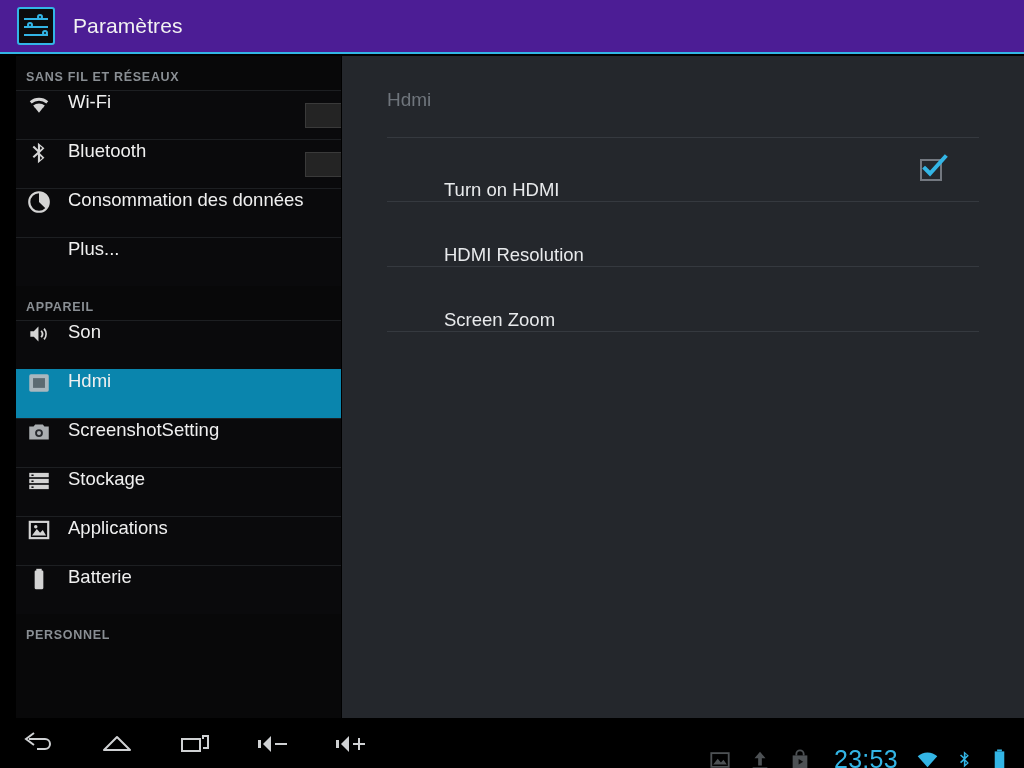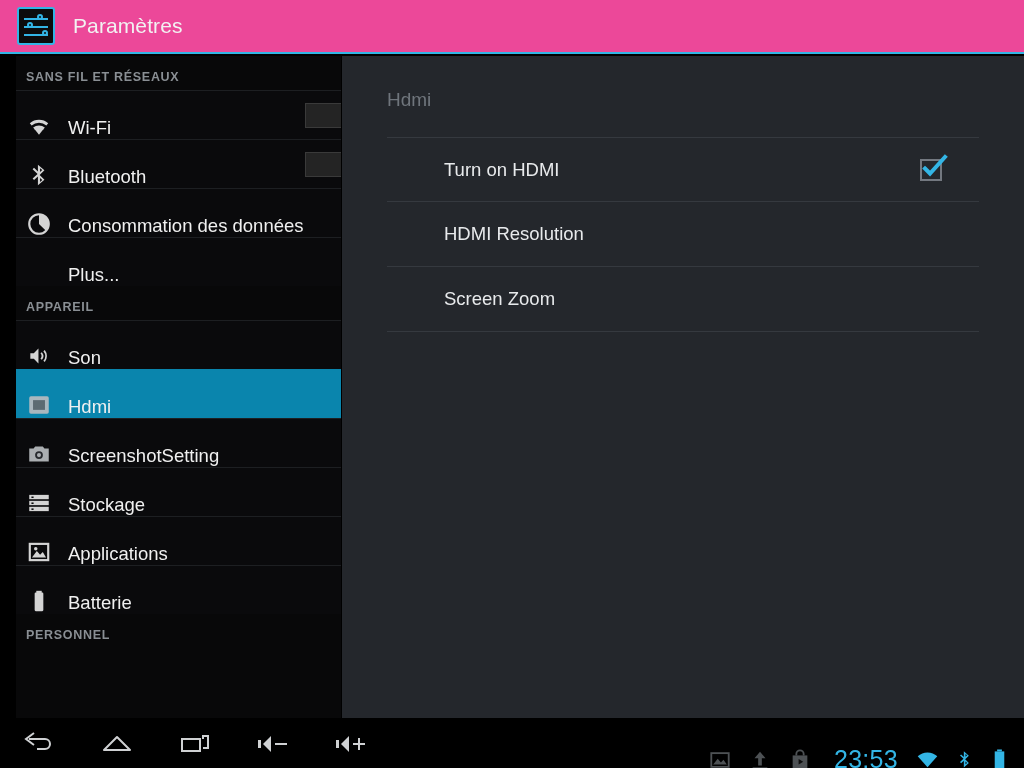--- a/index.html
+++ b/index.html
@@ -7,21 +7,21 @@
     width: 1024px; height: 768px;
     background: #000;
     font-family: "Liberation Sans", sans-serif;
     overflow: hidden;
   }
   #screen { position: relative; width: 1024px; height: 768px; background: #000; }
 
   
   #titlebar {
     position: absolute; left: 0; top: 0; width: 1024px; height: 52px;
-    background: #ec4899; display: flex; align-items: center;
+    background: #4c1d95; display: flex; align-items: center;
   }
   #app-icon {
     width: 38px; height: 38px; margin-left: 17px;
     border: 2px solid #33b5e5; border-radius: 3px;
     background: #0c0c0c; position: relative; flex: 0 0 auto;
   }
   #app-icon .sl { position: absolute; left: 5px; height: 2px; background: #33b5e5; }
   #app-icon .sl.a { top: 9px;  width: 24px; }
   #app-icon .sl.b { top: 17px; width: 24px; }
   #app-icon .sl.c { top: 25px; width: 24px; }
@@ -42,21 +42,21 @@
   #sidebar {
     position: absolute; left: 16px; top: 56px; width: 405px; height: 662px;
     background: #080809; overflow: hidden;
   }
   .group-header {
     color: #8a8f94; font-size: 12.5px; font-weight: bold; letter-spacing: .7px;
     padding: 0 0 0 10px; height: 34px; display: flex; align-items: flex-end;
     padding-bottom: 6px;
   }
   .side-row {
-    position: relative; height: 49px; display: flex; align-items: flex-end;
+    position: relative; height: 49px; display: flex; align-items: flex-start;
     border-top: 1px solid #1d1f22; background: #0a0a0c;
   }
   .side-row.selected { background: #0a85ad; border-top-color: #0a85ad; }
   .side-icon {
     width: 26px; height: 26px; margin-left: 10px; flex: 0 0 auto;
     position: relative; opacity: .92;
   }
   .side-label { margin-left: 16px; color: #f0f0f0; font-size: 18.5px; }
   .side-row.noicon .side-label { margin-left: 52px; }
   .toggle {
@@ -76,21 +76,21 @@
   
   #content {
     position: absolute; left: 341px; top: 56px; width: 683px; height: 662px;
     background: #24272c; border-left: 1px solid #000;
   }
   #content-title {
     color: #6f757c; font-size: 19px; padding: 33px 0 0 45px;
   }
   #pref-list { margin-top: 26px; padding: 0 45px 0 45px; }
   .pref-row {
-    position: relative; height: 65px; display: flex; align-items: center;
+    position: relative; height: 65px; display: flex; align-items: flex-end;
     border-bottom: 1px solid #35393f;
   }
   .pref-row:first-child { border-top: 1px solid #35393f; }
   .pref-label { color: #e8eaec; font-size: 18.5px; margin-left: 57px; }
   .checkbox {
     position: absolute; right: 37px; top: 50%; margin-top: -11px;
     width: 22px; height: 22px; border: 2px solid #737880; background: transparent;
   }
   .checkbox svg { position: absolute; left: -2px; top: -8px; }
 

